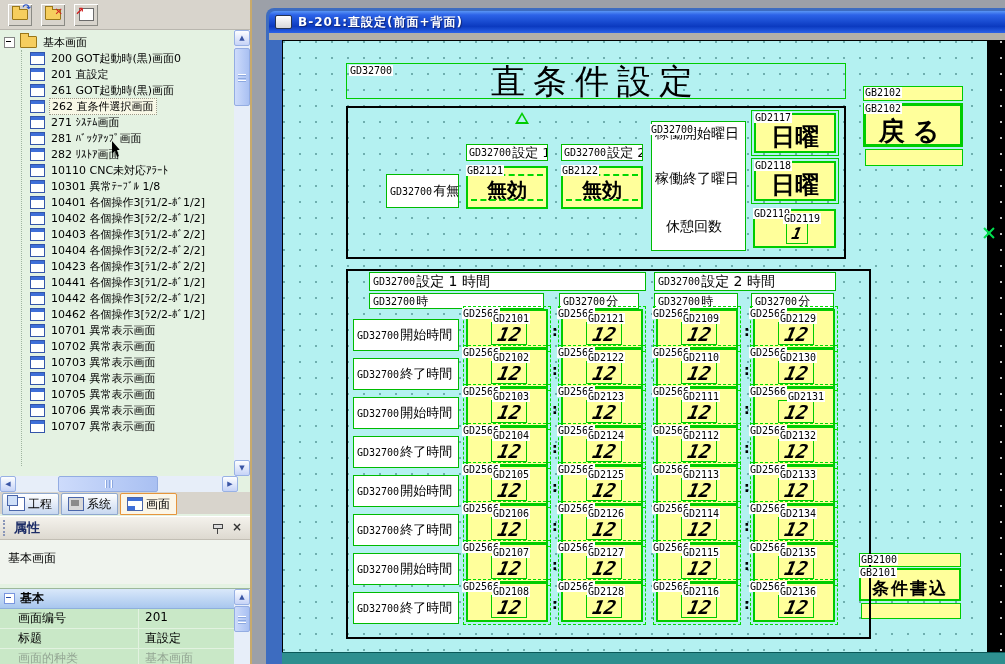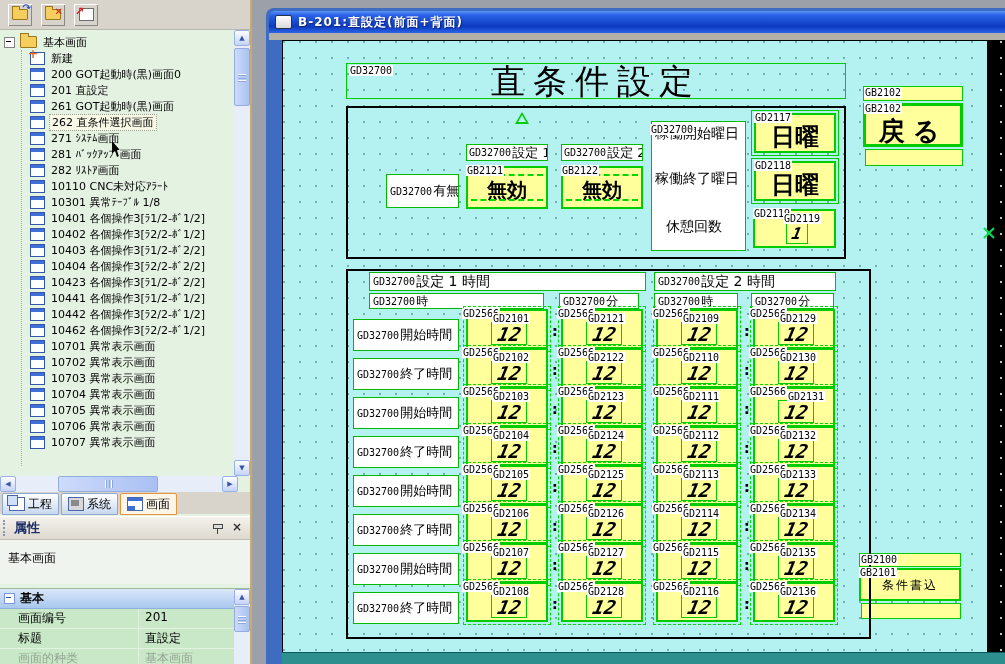--- a/index.html
+++ b/index.html
@@ -134,24 +134,20 @@
 
     <div id="tree">
       <div class="tree-conn"></div>
       <div id="tree-rows">
           <div class="trow">
             <div class="expander"></div>
             <div class="icon-folder"></div>
             <div class="lbl">基本画面</div>
           </div>
           <div class="trow indent1">
-            <div class="icon-new"></div>
-            <div class="lbl">新建</div>
-          </div>
-          <div class="trow indent1">
             <div class="icon-screen"></div>
             <div class="lbl">200 GOT起動時(黒)画面0</div>
           </div>
           <div class="trow indent1">
             <div class="icon-screen"></div>
             <div class="lbl">201 直設定</div>
           </div>
           <div class="trow indent1">
             <div class="icon-screen"></div>
             <div class="lbl">261 GOT起動時(黒)画面</div>
@@ -377,21 +373,21 @@
         <span class="dev" style="left:-2px;top:-3px;">GB2102</span>
         <div style="position:absolute;left:0;right:0;top:8px;text-align:center;font-size:26px;font-weight:bold;letter-spacing:8px;">戻る</div>
       </div>
       <div class="obj oyellow" style="left:582px;top:108px;width:98px;height:17px;border-width:1px;"></div>
 
       <div class="obj oyellow" style="left:576px;top:512px;width:102px;height:14px;border-width:1px;">
         <span class="dev" style="left:0px;top:0px;">GB2100</span>
       </div>
       <div class="obj oyellow" style="left:576px;top:527px;width:102px;height:33px;border-width:2px;">
         <span class="dev" style="left:-2px;top:-3px;">GB2101</span>
-        <div style="position:absolute;left:0;right:0;top:7px;text-align:center;font-size:12px;font-weight:normal;letter-spacing:2px;">条件書込</div>
+        <div style="position:absolute;left:0;right:0;top:7px;text-align:center;font-size:17px;font-weight:bold;letter-spacing:2px;">条件書込</div>
       </div>
       <div class="obj oyellow" style="left:578px;top:562px;width:100px;height:16px;border-width:1px;"></div>
 
       <div class="obj oblack" style="left:63px;top:228px;width:525px;height:370px;"></div>
       <div id="grid-objects">
           <div class="obj owhite hdrbox" style="left: 86px; top: 231px; width: 277px; height: 19px; padding-left: 2px; font-size: 14px;">
             <span class="dev inline">GD32700</span>
             <span>設定 1 時間</span>
           </div>
           <div class="obj owhite hdrbox" style="left: 371px; top: 231px; width: 182px; height: 19px; padding-left: 2px; font-size: 14px;">

